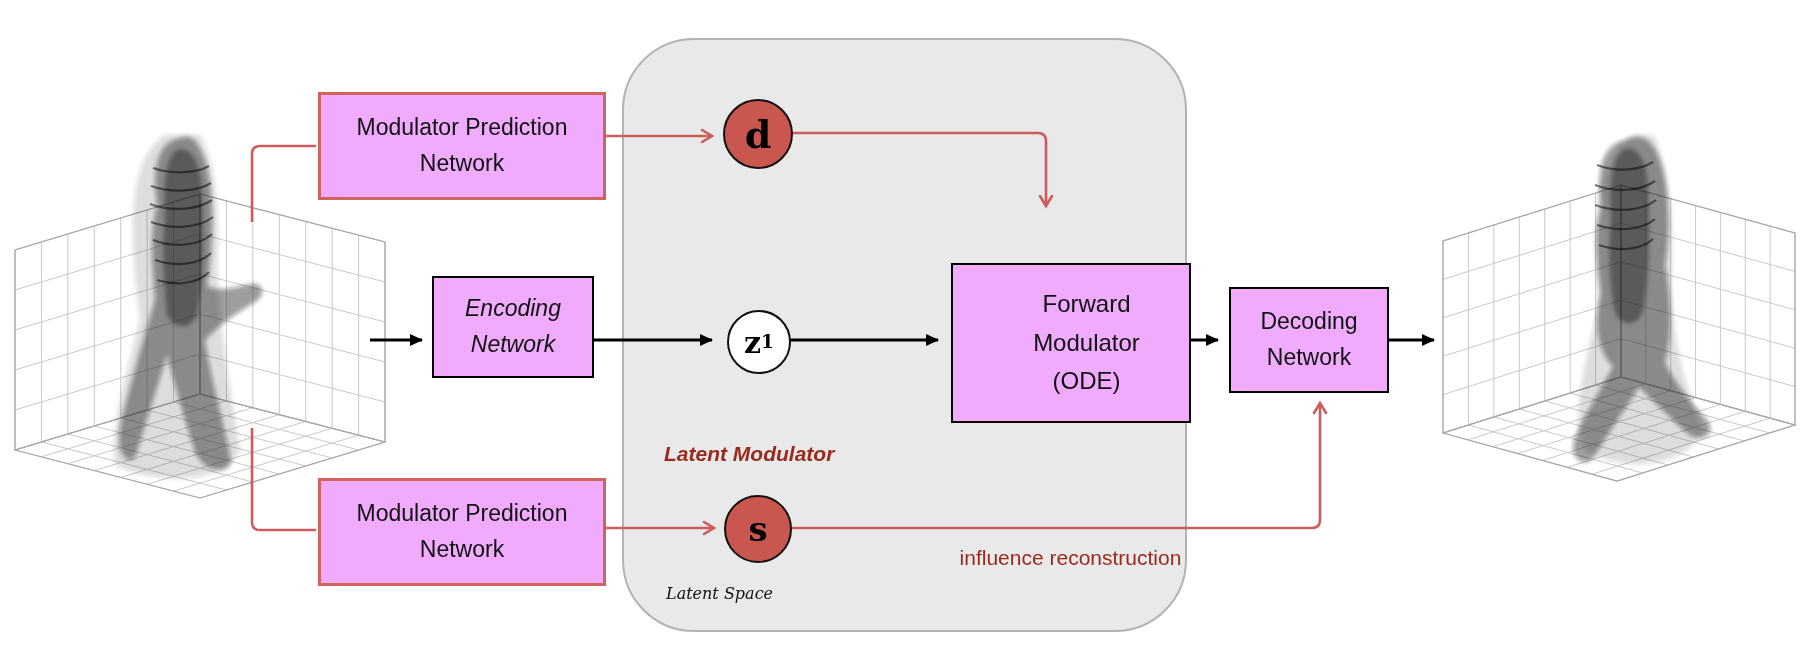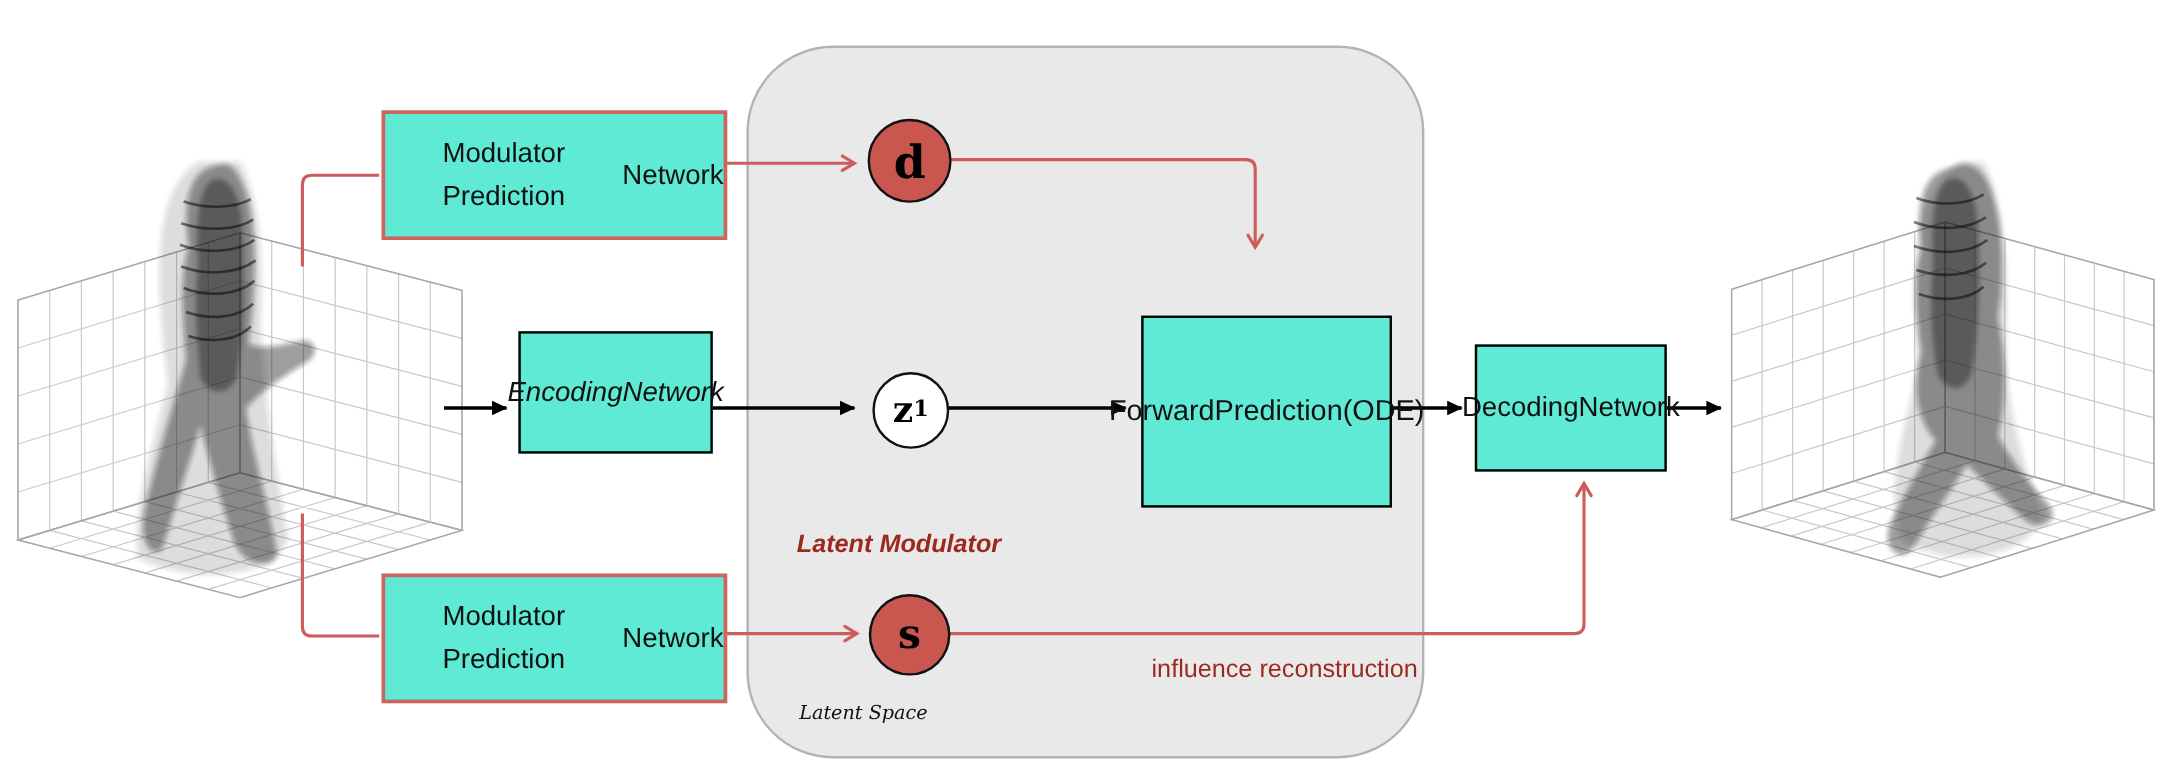--- a/index.html
+++ b/index.html
@@ -9,31 +9,31 @@
   }
   
   .latent-panel{
     position:absolute;left:622px;top:38px;width:561px;height:590px;
     background:#e9e9e9;border:2px solid #b3b3b3;border-radius:72px;z-index:1;
   }
   .fig{position:absolute;z-index:2;}
   .arrows{position:absolute;left:0;top:0;z-index:3;}
   
   .box{
-    position:absolute;background:#5eead4;display:flex;flex-direction:row;
+    position:absolute;background:#f0abfc;display:flex;flex-direction:column;
     align-items:center;justify-content:center;text-align:center;z-index:4;
     font-size:23px;line-height:1.55;color:#111;
   }
   .box.black{border:2.5px solid #000;}
   .box.red{border:3px solid #d2635c;}
   .box-mod-top{left:318px;top:92px;width:282px;height:102px;}
   .box-mod-bottom{left:318px;top:478px;width:282px;height:102px;}
   .box-encoding{left:432px;top:276px;width:158px;height:98px;font-style:italic;}
   .box-decoding{left:1229px;top:287px;width:156px;height:102px;}
-  .box-fsim{left:951px;top:263px;width:205px;height:156px;font-size:24px;line-height:1.6;}
+  .box-fsim{left:951px;top:263px;width:205px;height:156px;font-size:24px;line-height:1.6;padding-left:31px;}
   
   .node{
     position:absolute;border:2.5px solid #111;border-radius:50%;z-index:4;
     display:flex;align-items:center;justify-content:center;
     font-family:"DejaVu Serif",serif;font-weight:bold;color:#000;
   }
   .node.redfill{background:#c9564f;}
   .node-d{left:723px;top:99px;width:66px;height:66px;font-size:38px;}
   .node-z{left:727px;top:310px;width:60px;height:60px;background:#fff;font-size:30px;}
   .node-z sub{font-size:0.62em;line-height:0;}
@@ -133,21 +133,21 @@
   <div class="box red box-mod-bottom">
     <div>Modulator Prediction</div>
     <div>Network</div>
   </div>
   <div class="box black box-encoding">
     <div>Encoding</div>
     <div>Network</div>
   </div>
   <div class="box black box-fsim">
     <div>Forward</div>
-    <div>Prediction</div>
+    <div>Modulator</div>
     <div>(ODE)</div>
   </div>
   <div class="box black box-decoding">
     <div>Decoding</div>
     <div>Network</div>
   </div>
 
   <div class="node redfill node-d">
     <span>d</span>
   </div>

